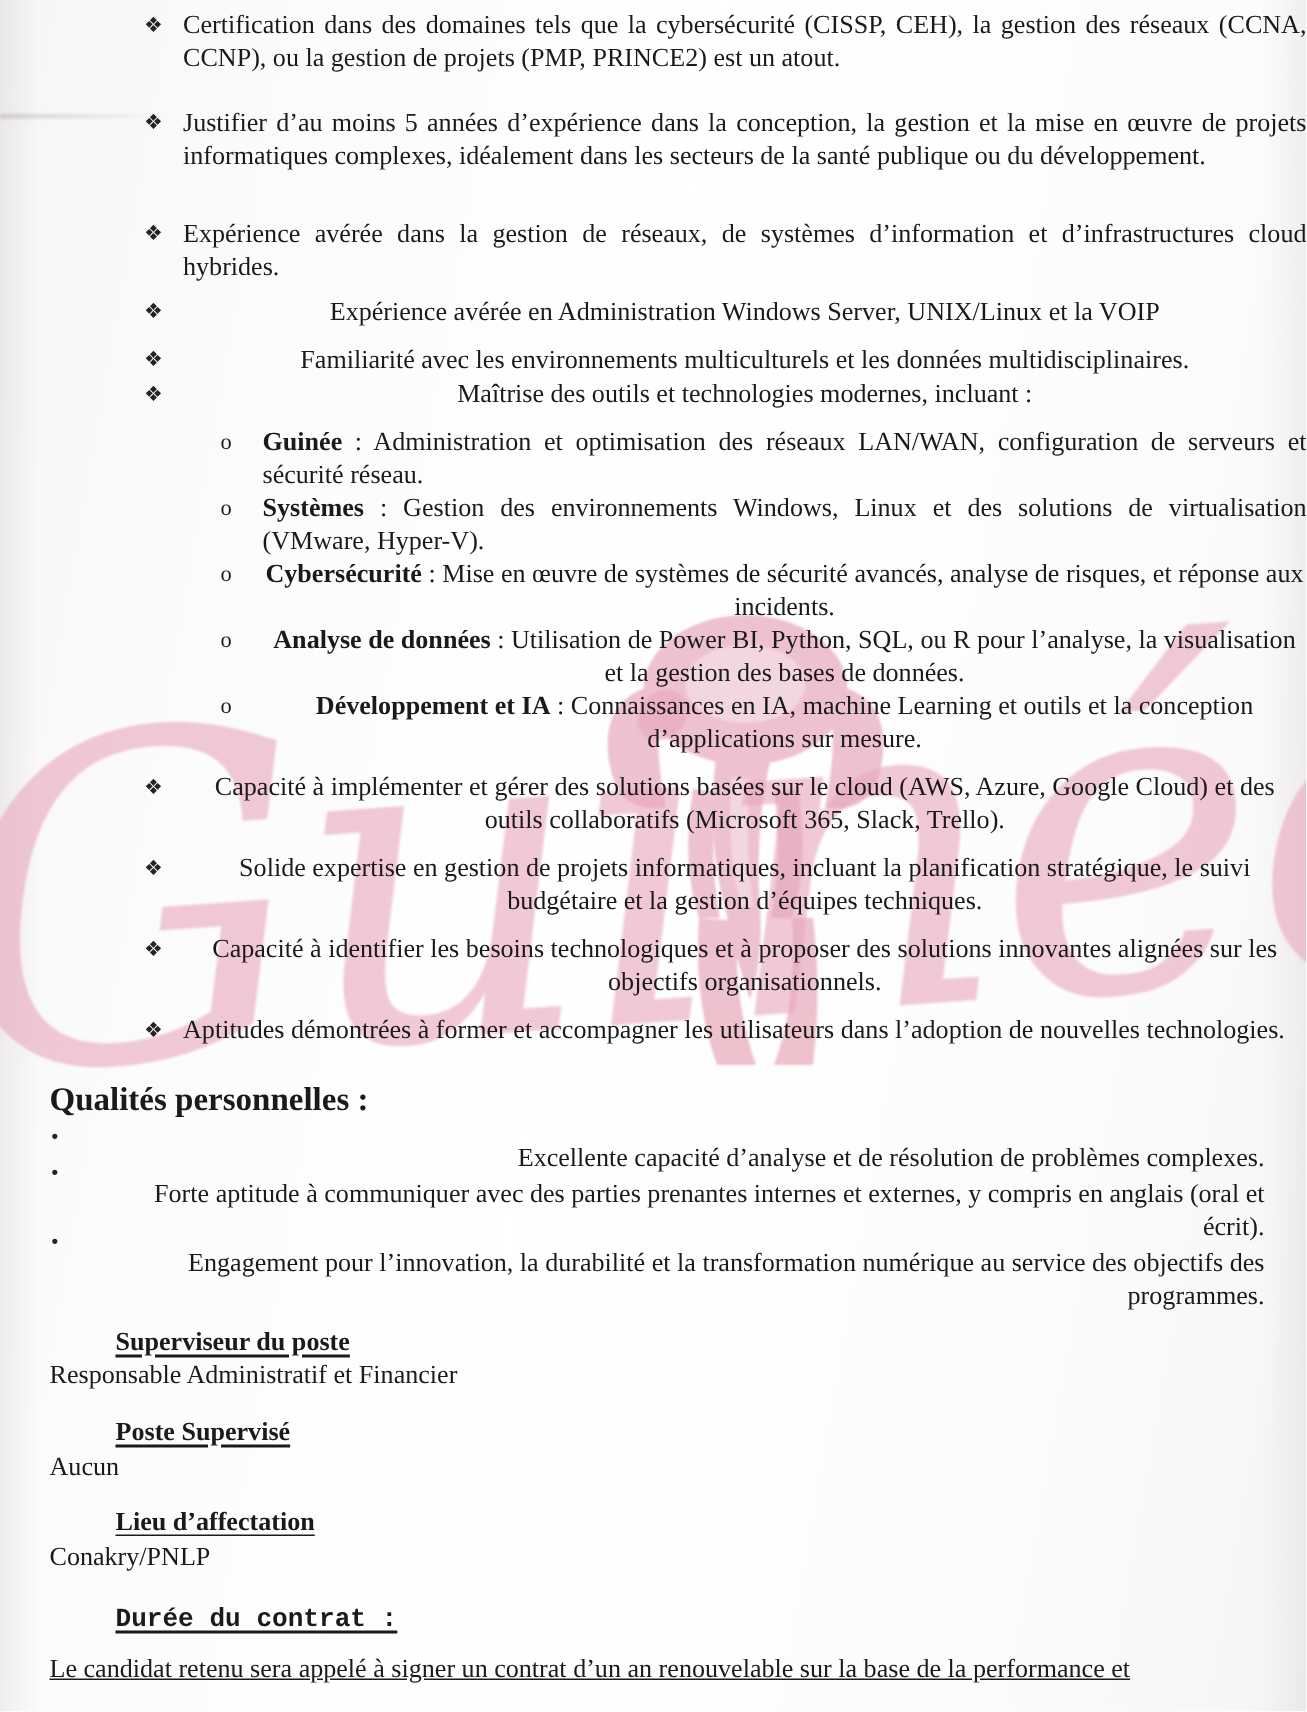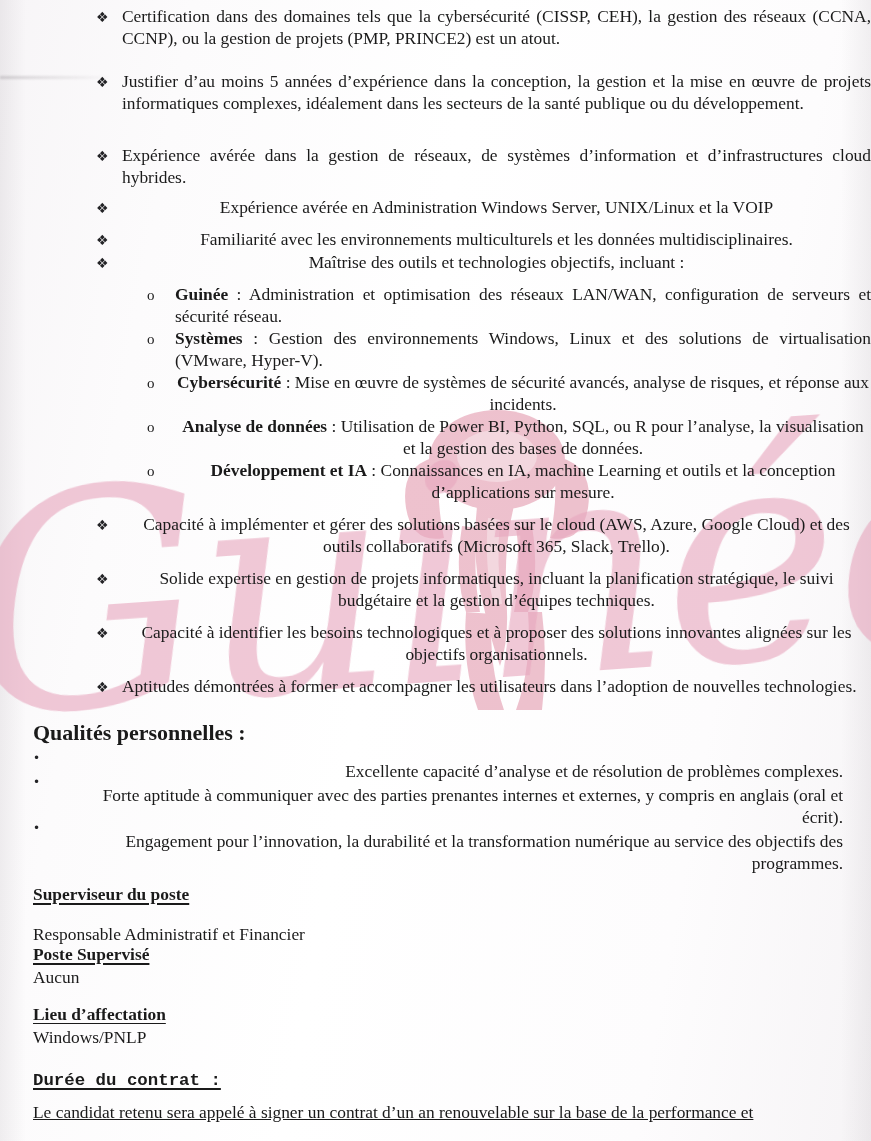--- a/index.html
+++ b/index.html
@@ -154,20 +154,21 @@
   .b0 .body { flex: 1 1 auto; text-align: right; margin-top: 14px; }
 
   b, .bold { font-weight: bold; }
 
   .sec-head {
     font-weight: bold;
     font-size: 17.4px;
     text-decoration: underline;
     text-underline-offset: 2.5px;
     text-decoration-thickness: 1.6px;
+    margin-left: 44px;
   }
   .sec-body { font-size: 17.4px; }
   .lead { font-weight: bold; font-size: 22px; }
 </style>
 </head>
 <body>
 
 <div class="page">
 
   <div class="paper-tone"></div>
@@ -220,21 +221,21 @@
       <span class="body noj">Expérience avérée en Administration Windows Server, UNIX/Linux et la VOIP</span>
     </div>
 
     <div class="blk b1" style="left:96px; top:229px; width:775px;">
       <span class="mark">❖</span>
       <span class="body noj">Familiarité avec les environnements multiculturels et les données multidisciplinaires.</span>
     </div>
 
     <div class="blk b1" style="left:96px; top:252px; width:775px;">
       <span class="mark">❖</span>
-      <span class="body noj">Maîtrise des outils et technologies objectifs, incluant :</span>
+      <span class="body noj">Maîtrise des outils et technologies modernes, incluant :</span>
     </div>
 
     <div class="blk b2" style="left:147px; top:284px; width:724px;">
       <span class="mark">o</span>
       <span class="body"><b>Guinée</b><span> : </span><span>Administration et optimisation des réseaux LAN/WAN, configuration de serveurs et sécurité réseau.</span></span>
     </div>
 
     <div class="blk b2" style="left:147px; top:328px; width:724px;">
       <span class="mark">o</span>
       <span class="body"><b>Systèmes</b><span> : </span><span>Gestion des environnements Windows, Linux et des solutions de virtualisation (VMware, Hyper-V).</span></span>
@@ -286,25 +287,25 @@
       <span class="mark">•</span>
       <span class="body">Forte aptitude à communiquer avec des parties prenantes internes et externes, y compris en anglais (oral et écrit).</span>
     </div>
 
     <div class="blk b0" style="left:33px; top:817px; width:810px;">
       <span class="mark">•</span>
       <span class="body">Engagement pour l’innovation, la durabilité et la transformation numérique au service des objectifs des programmes.</span>
     </div>
 
     <div class="blk sec-head" style="left:33px; top:884px;">Superviseur du poste</div>
-    <div class="blk sec-body" style="left:33px; top:906px; width:700px;margin-top:18px;">Responsable Administratif et Financier</div>
+    <div class="blk sec-body" style="left:33px; top:906px; width:700px;">Responsable Administratif et Financier</div>
 
     <div class="blk sec-head" style="left:33px; top:944px;">Poste Supervisé</div>
     <div class="blk sec-body" style="left:33px; top:967px; width:700px;">Aucun</div>
 
     <div class="blk sec-head" style="left:33px; top:1004px;text-decoration:underline;">Lieu d’affectation</div>
-    <div class="blk sec-body" style="left:33px; top:1027px; width:700px;">Windows/PNLP</div>
+    <div class="blk sec-body" style="left:33px; top:1027px; width:700px;">Conakry/PNLP</div>
 
     <div class="blk sec-head" style="left:33px; top:1070px;font-family:Liberation Mono, monospace;">Durée du contrat :</div>
     <div class="blk sec-body" style="left:33px; top:1102px; width:820px;text-decoration:underline;">Le candidat retenu sera appelé à signer un contrat d’un an renouvelable sur la base de la performance et</div>
 
   </div>
 </div>
 
 </body></html>

